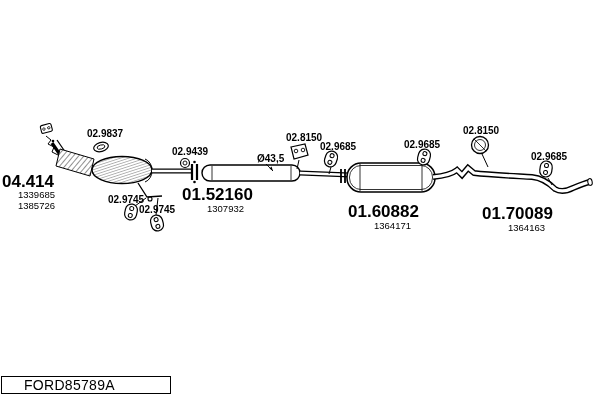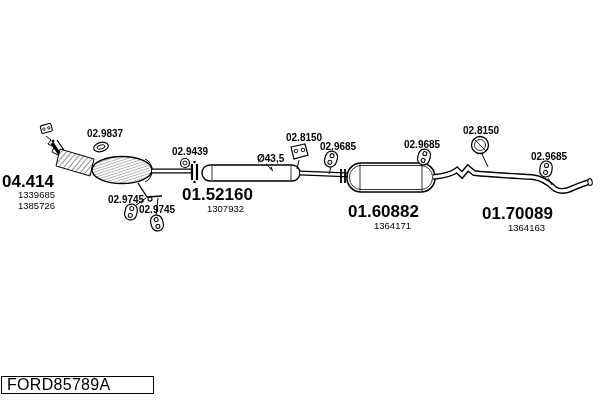--- a/index.html
+++ b/index.html
@@ -4,21 +4,21 @@
 <style>
   html,body{margin:0;padding:0;background:#fff;}
   .canvas{position:relative;width:600px;height:400px;background:#fff;overflow:hidden;
           font-family:"Liberation Sans",sans-serif;}
   .canvas svg{position:absolute;left:0;top:0;}
   .code-lg{font-family:"Liberation Sans",sans-serif;font-size:17px;font-weight:bold;fill:#000;}
   .code-sm{font-family:"Liberation Sans",sans-serif;font-size:10px;font-weight:bold;fill:#000;}
   .ref{font-family:"Liberation Sans",sans-serif;font-size:9.5px;fill:#000;}
   .footer-box{position:absolute;left:1px;bottom:6px;width:146px;height:16px;
               border:1.5px solid #000;background:#fff;display:flex;align-items:center;
-              padding-left:5px;font-size:16px;color:#000;letter-spacing:0.3px;}
+              padding-left:22px;font-size:14px;color:#000;letter-spacing:0.3px;}
 </style>
 </head>
 <body>
 
 <div class="canvas">
 
   <svg width="600" height="400" viewBox="0 0 600 400">
     <defs>
       <pattern id="hatchDiag" width="4" height="4" patternUnits="userSpaceOnUse" patternTransform="rotate(40)">
         <rect width="4" height="4" fill="#fff"></rect>

